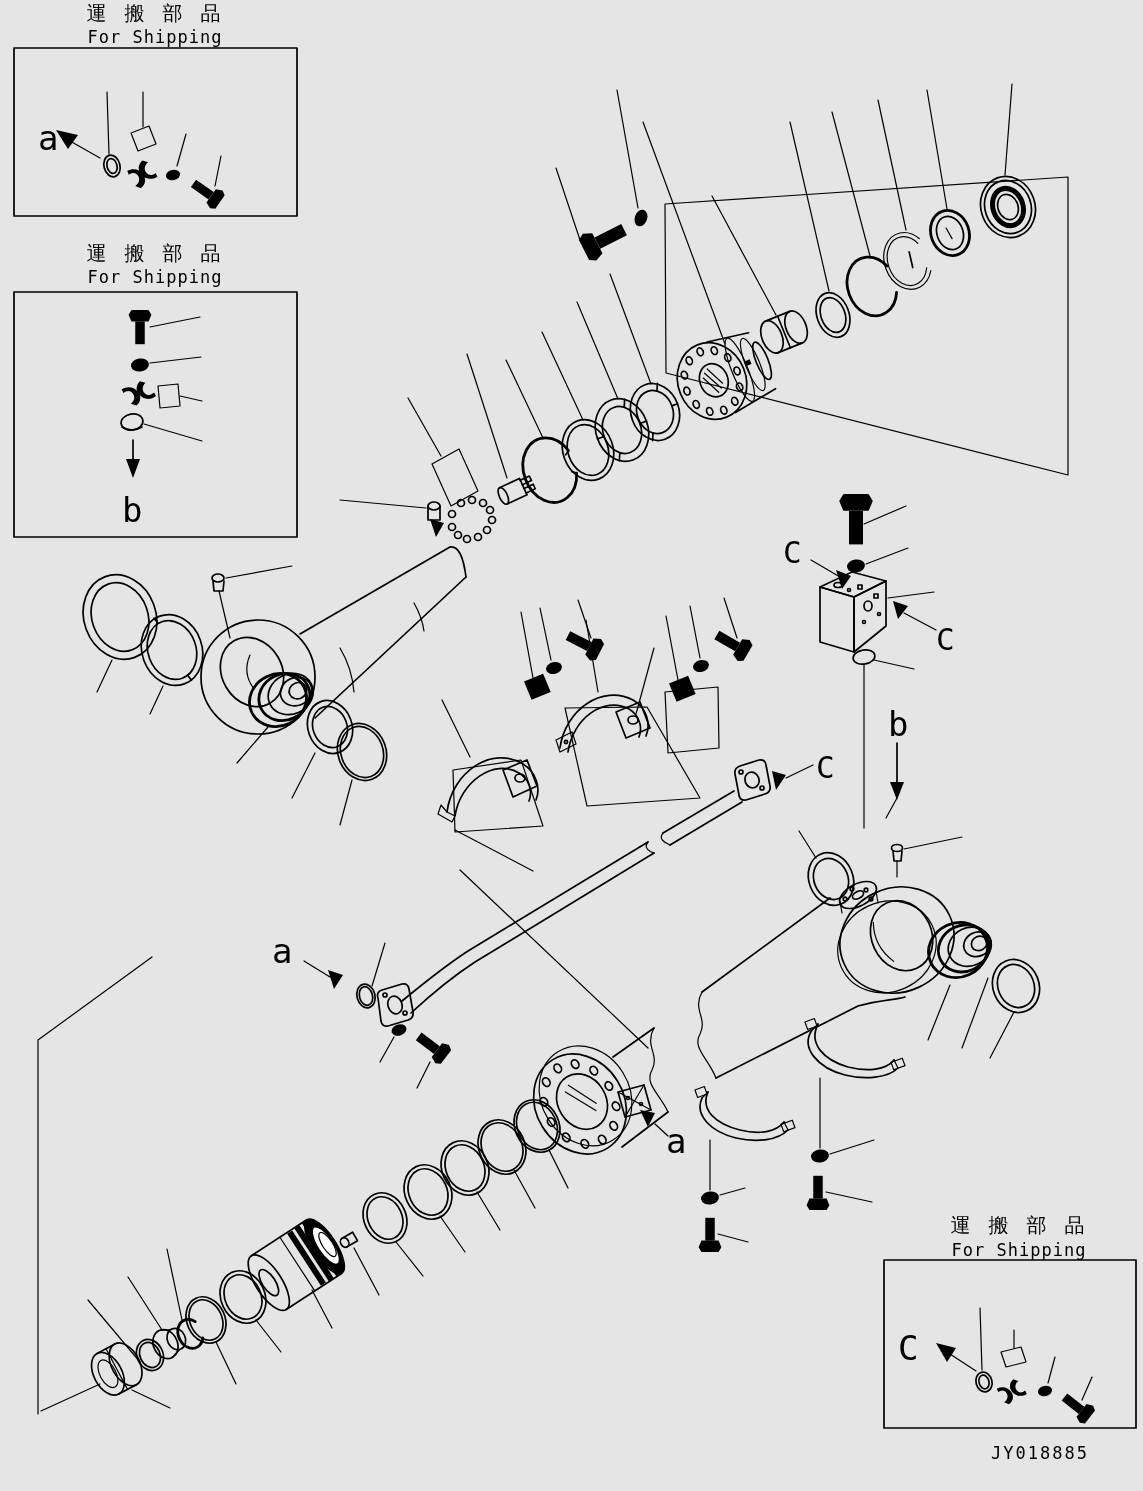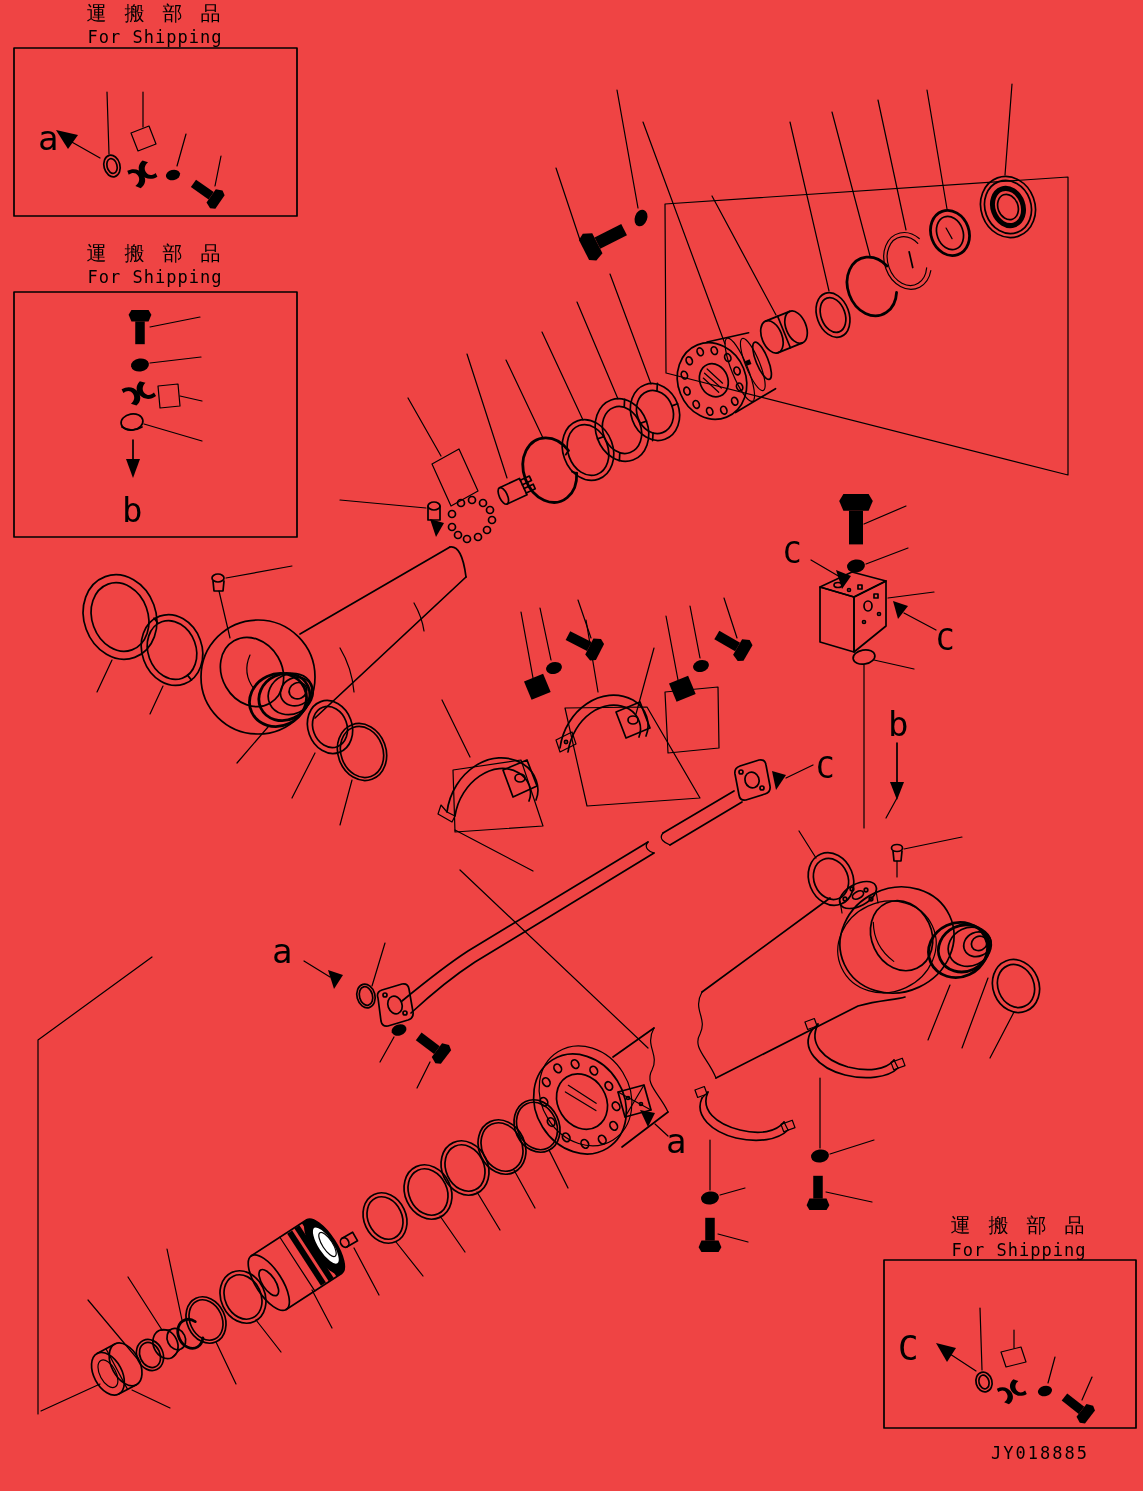--- a/index.html
+++ b/index.html
@@ -1,16 +1,16 @@
 <!DOCTYPE html>
 <html><head>
 <meta charset="utf-8">
 <style>
   html,body{margin:0;padding:0;background:#fff;}
-  #stage{position:relative;width:1143px;height:1491px;background:#ef4444;overflow:hidden;}
+  #stage{position:relative;width:1143px;height:1491px;background:#e5e5e5;overflow:hidden;}
   svg{display:block}
   .ink path,.ink line,.ink ellipse,.ink circle,.ink polygon,.ink polyline,.ink rect{
     stroke:#000;fill:none;stroke-width:1.7;stroke-linecap:round;stroke-linejoin:round}
   .ink .thin{stroke-width:1.2}
   .ink .thk{stroke-width:2.8}
   .ink .xthk{stroke-width:5}
   .ink .f{fill:#000;stroke:none}
   .ink .wf{fill:#fff}
   text{font-family:"DejaVu Sans Mono","Liberation Mono",monospace;fill:#000;stroke:none}
   .jp{font-size:20px;letter-spacing:3px;text-anchor:middle}

